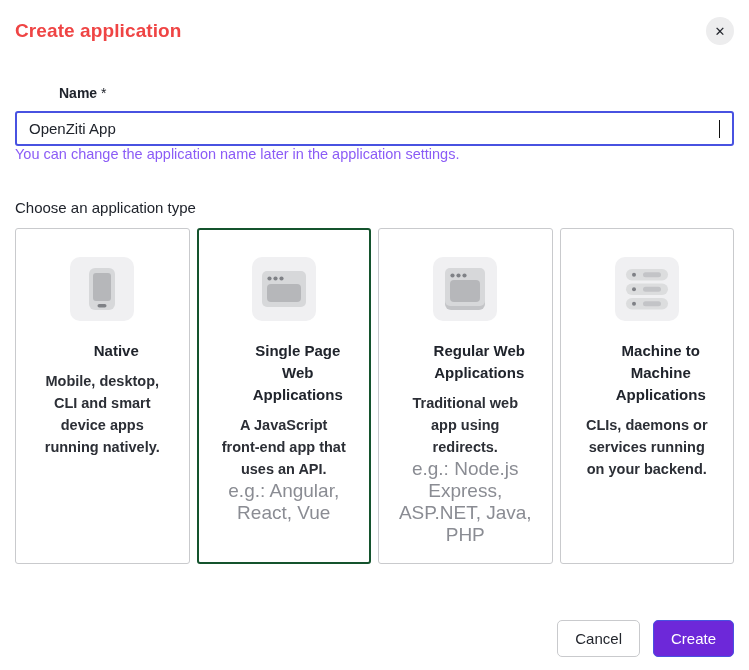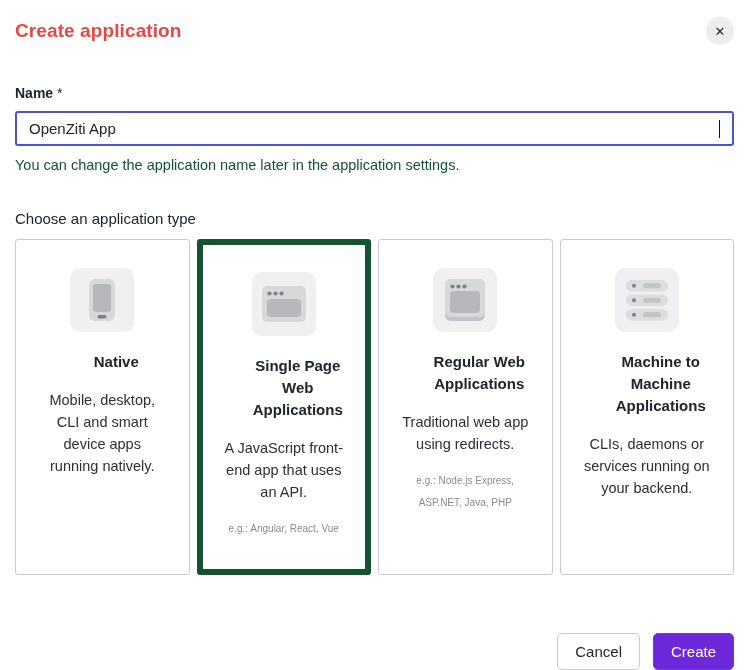--- a/index.html
+++ b/index.html
@@ -20,61 +20,61 @@
   .close-btn {
     width: 28px; height: 28px; border-radius: 50%;
     background: #ededee; border: none; cursor: pointer;
     display: flex; align-items: center; justify-content: center;
     font-size: 13px; color: #24272e; line-height: 1; margin-top: -3px;
     font-family: "Liberation Sans", sans-serif;
   }
 
   
   .form { padding: 0 15px; }
-  .field-label { margin-top: 40px; font-size: 14px; font-weight: 600; color: #20242c; }
+  .field-label { margin-top: 40px; font-size: 14px; font-weight: 600; color: #20242c; margin-left: 44px; }
   .req { color: #20242c; font-weight: 400; }
   .text-input {
     margin-top: 10px; height: 35px; width: 719px;
     border: 2px solid #4852e1; border-radius: 3px;
     display: flex; align-items: center; padding: 0 12px;
     font-size: 15px; color: #20242c; cursor: text; background: #fff; justify-content: space-between;
   }
   .caret { display: inline-block; width: 1px; height: 18px; background: #111; margin-left: 1px; animation: blink 1s steps(1) infinite; }
   @keyframes blink { 50% { opacity: 0; } }
-  .helper { margin-top: 11px; font-size: 14.5px; color: #14532d; }
+  .helper { font-size: 14.5px; color: #8b5cf6; }
 
   .section-label { margin-top: 37px; font-size: 15px; font-weight: 400; color: #20242c; }
 
   
   .cards { margin-top: 12px; display: grid; grid-template-columns: repeat(4, 1fr); gap: 7px; }
   .card {
     height: 336px; background: #fff;
     border: 1px solid #c9cacd; border-radius: 3px;
     text-align: center; cursor: pointer; padding: 28px 12px 0 12px;
     display: flex; flex-direction: column; align-items: center;
   }
-  .card.selected { border: 6px solid #14532d; padding: 27px 11px 0 11px; }
+  .card.selected { border: 2px solid #14532d; padding: 27px 11px 0 11px; }
   .icon-box {
     width: 64px; height: 64px; border-radius: 10px; background: #f0f0f2;
     display: flex; align-items: center; justify-content: center; flex: none;
   }
   .card-title {
     margin-top: 19px; font-size: 15px; font-weight: 600; color: #20242c;
     line-height: 22px; max-width: 122px; padding-left: 28px;
   }
   .card-desc {
-    margin-top: 16px; font-size: 14.5px; font-weight: 400; color: #2c2f36;
+    margin-top: 8px; font-size: 14.5px; font-weight: 700; color: #2c2f36;
     line-height: 22px; max-width: 126px;
   }
   .card-example {
-    margin-top: 15px; font-size: 10px; color: #8a8c93; line-height: 22px; max-width: 142px;
+    font-size: 19px; color: #8a8c93; line-height: 22px; max-width: 142px;
   }
 
   
-  .footer { position: absolute; right: 15px; bottom: 0; display: flex; gap: 13px; }
+  .footer { position: absolute; right: 15px; bottom: 13px; display: flex; gap: 13px; }
   .btn {
     height: 37px; border-radius: 5px; font-size: 15px; font-weight: 500;
     padding: 0 17px; cursor: pointer;
     font-family: "Liberation Sans", "DejaVu Sans", sans-serif;
   }
   .btn-secondary { background: #fff; border: 1px solid #c9cacd; color: #23262d; }
   .btn-primary { background: #6d28d9; border: 1px solid #4852e1; color: #fff; }
 </style>
 </head>
 <body>

